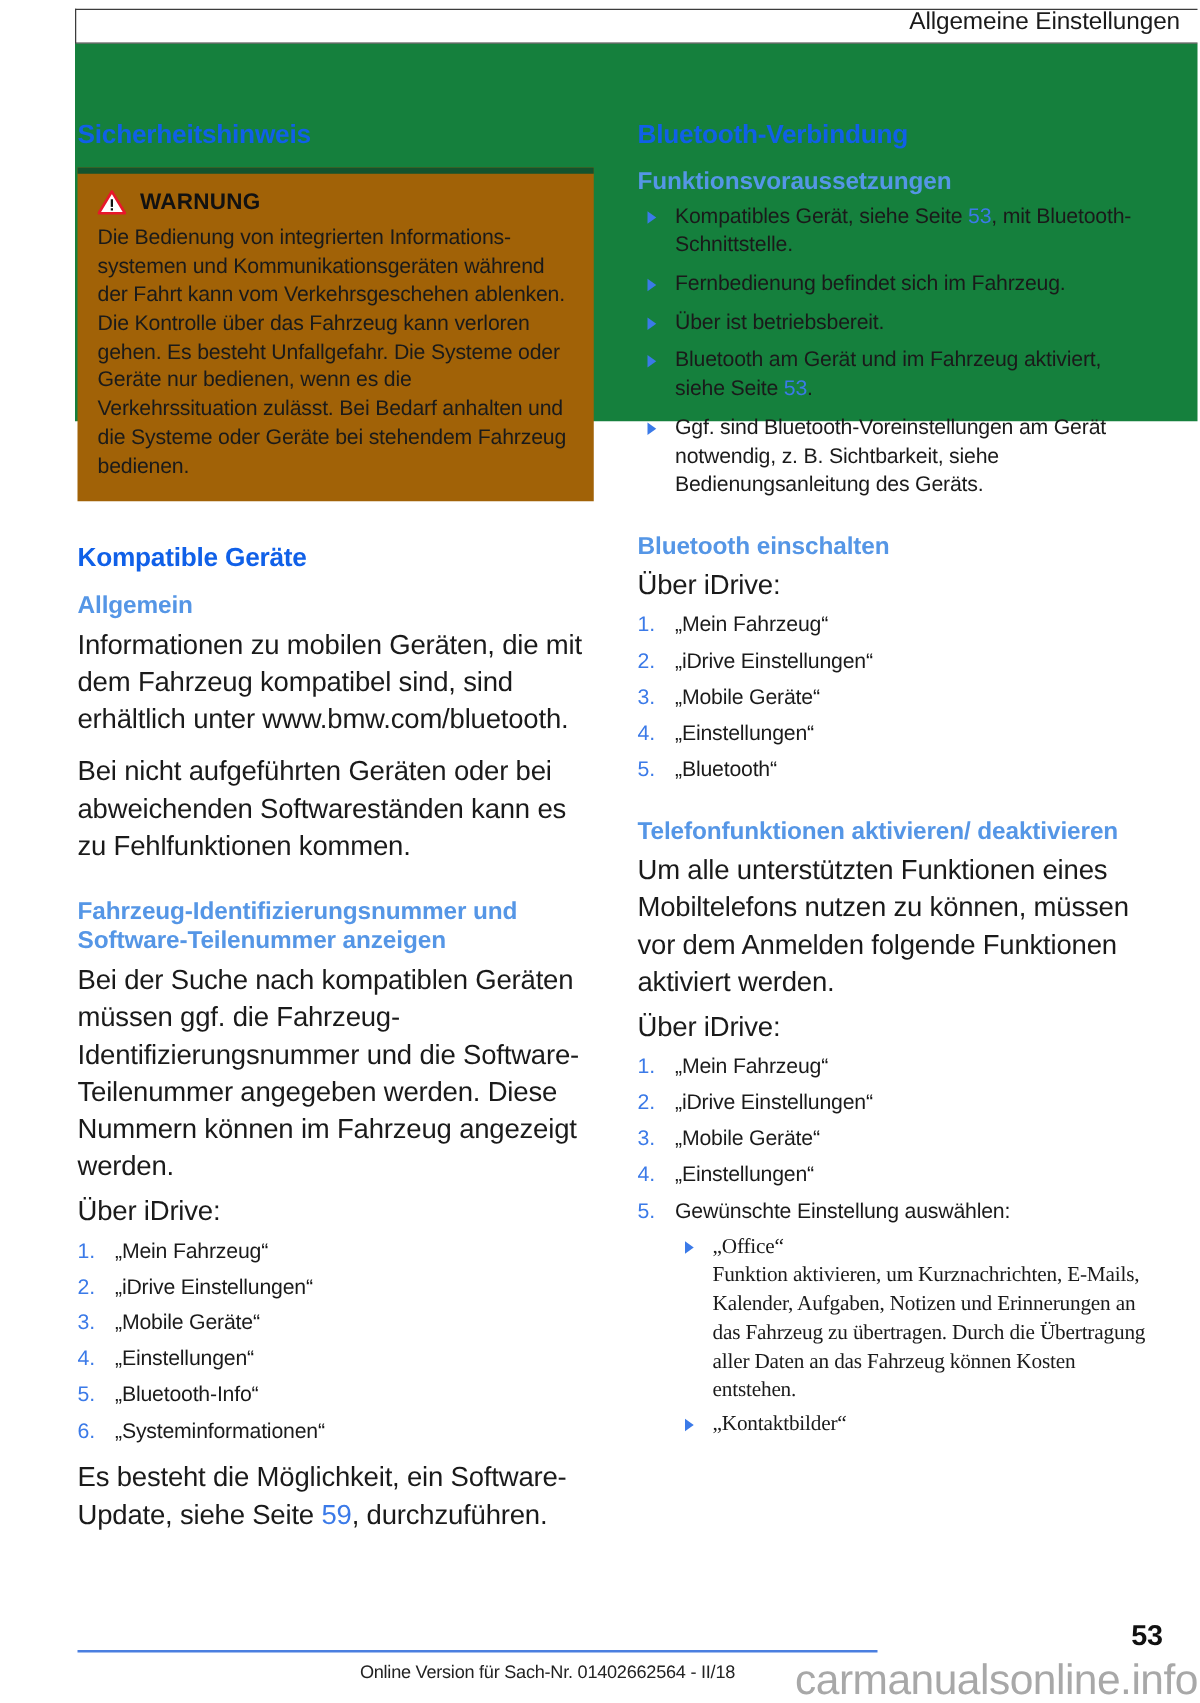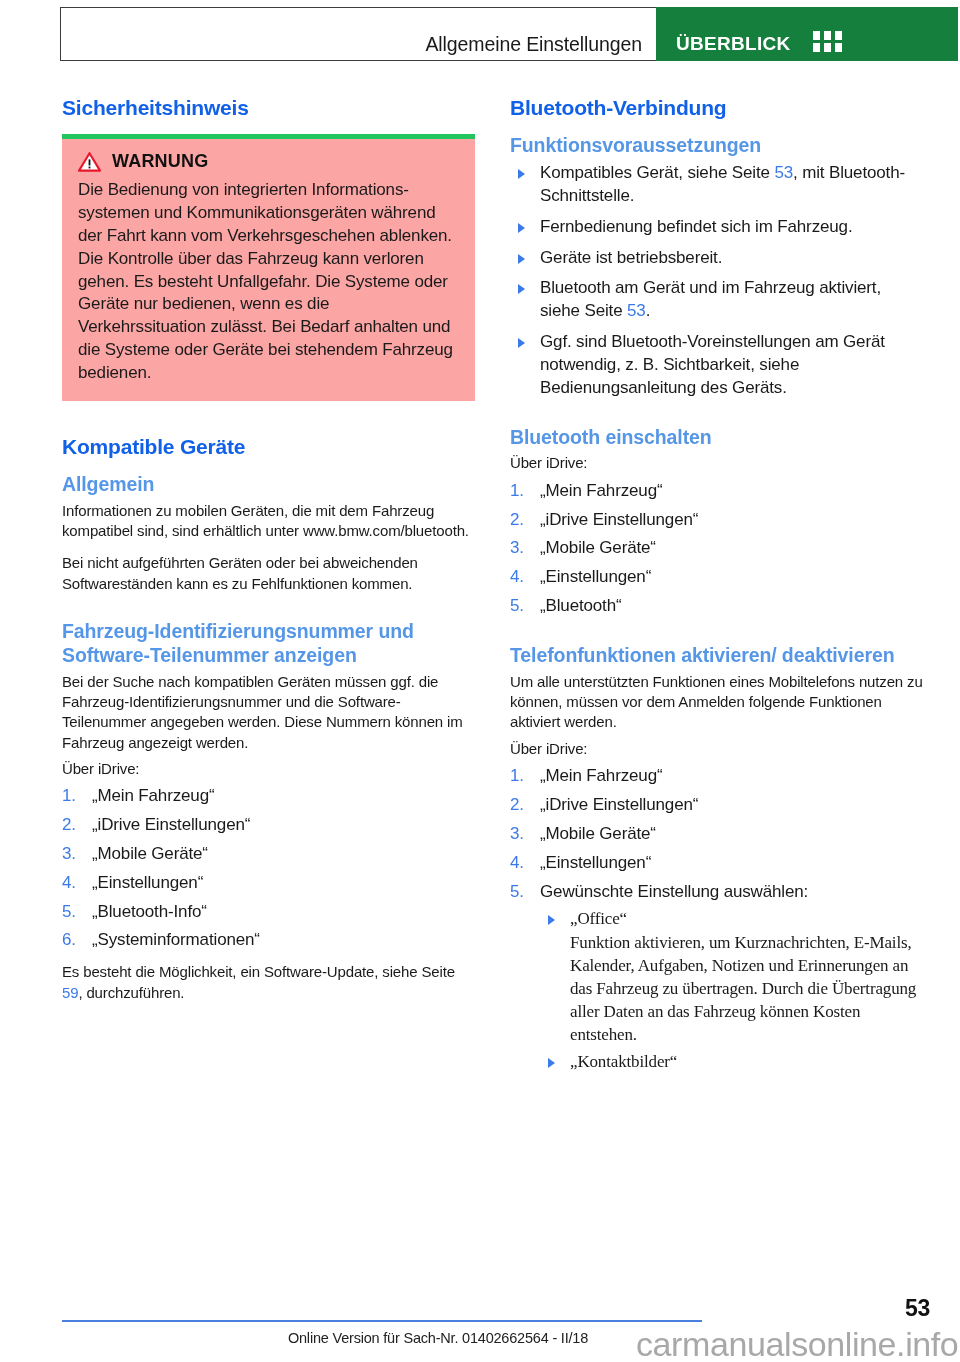--- a/index.html
+++ b/index.html
@@ -18,20 +18,21 @@
 
   
   .header {
     position: absolute;
     left: 60px;
     top: 7px;
     width: 898px;
     height: 54px;
     display: flex;
     align-items: stretch;
+    flex-direction: column;
   }
   .header-tab {
     flex: 1 1 auto;
     border: 1.5px solid #3c3c3c;
     border-right: none;
     display: flex;
     align-items: flex-end;
     justify-content: flex-end;
     box-sizing: border-box;
     background: #ffffff;
@@ -98,32 +99,32 @@
     color: #5596e6;
     letter-spacing: -0.1px;
     line-height: 1.22;
   }
   h2.sub-title.first { margin-top: 4px; }
   h2.sub-title.tight { margin-bottom: 4px; }
 
   
   p.body {
     margin: 0 0 12px 0;
-    font-size: 15px;
+    font-size: 22px;
     line-height: 1.355;
     color: #1a1a1a;
     letter-spacing: -0.15px;
   }
   p.body.nogap { margin-bottom: 6px; }
   .pageref { color: #3b7ae8; }
 
   
   .warnbox {
-    background: #fca5a5;
-    border-top: 5px solid #22c55e;
+    background: #a16207;
+    border-top: 5px solid #14532d;
     padding: 12px 14px 16px 16px;
     margin: 0 0 10px 0;
     box-sizing: border-box;
   }
   .warn-head {
     display: flex;
     align-items: center;
     gap: 11px;
     margin-bottom: 7px;
   }
@@ -304,21 +305,21 @@
 </div>
 
 <div class="col col-right">
 
   <h1 class="sec-title">Bluetooth-Verbindung</h1>
 
   <h2 class="sub-title first tight">Funktionsvoraussetzungen</h2>
   <ul class="bullets">
     <li><span>Kompatibles Gerät, siehe Seite </span><span class="pageref">53</span><span>, mit Bluetooth-Schnittstelle.</span></li>
     <li><span>Fernbedienung befindet sich im Fahrzeug.</span></li>
-    <li><span>Geräte ist betriebsbereit.</span></li>
+    <li><span>Über ist betriebsbereit.</span></li>
     <li><span>Bluetooth am Gerät und im Fahrzeug aktiviert, siehe Seite </span><span class="pageref">53</span><span>.</span></li>
     <li><span>Ggf. sind Bluetooth-Voreinstellungen am Gerät notwendig, z. B. Sichtbarkeit, siehe Bedienungsanleitung des Geräts.</span></li>
   </ul>
 
   <h2 class="sub-title tight">Bluetooth einschalten</h2>
   <p class="body nogap">Über iDrive:</p>
   <ol class="steps">
     <li>„Mein Fahrzeug“</li>
     <li>„iDrive Einstellungen“</li>
     <li>„Mobile Geräte“</li>

